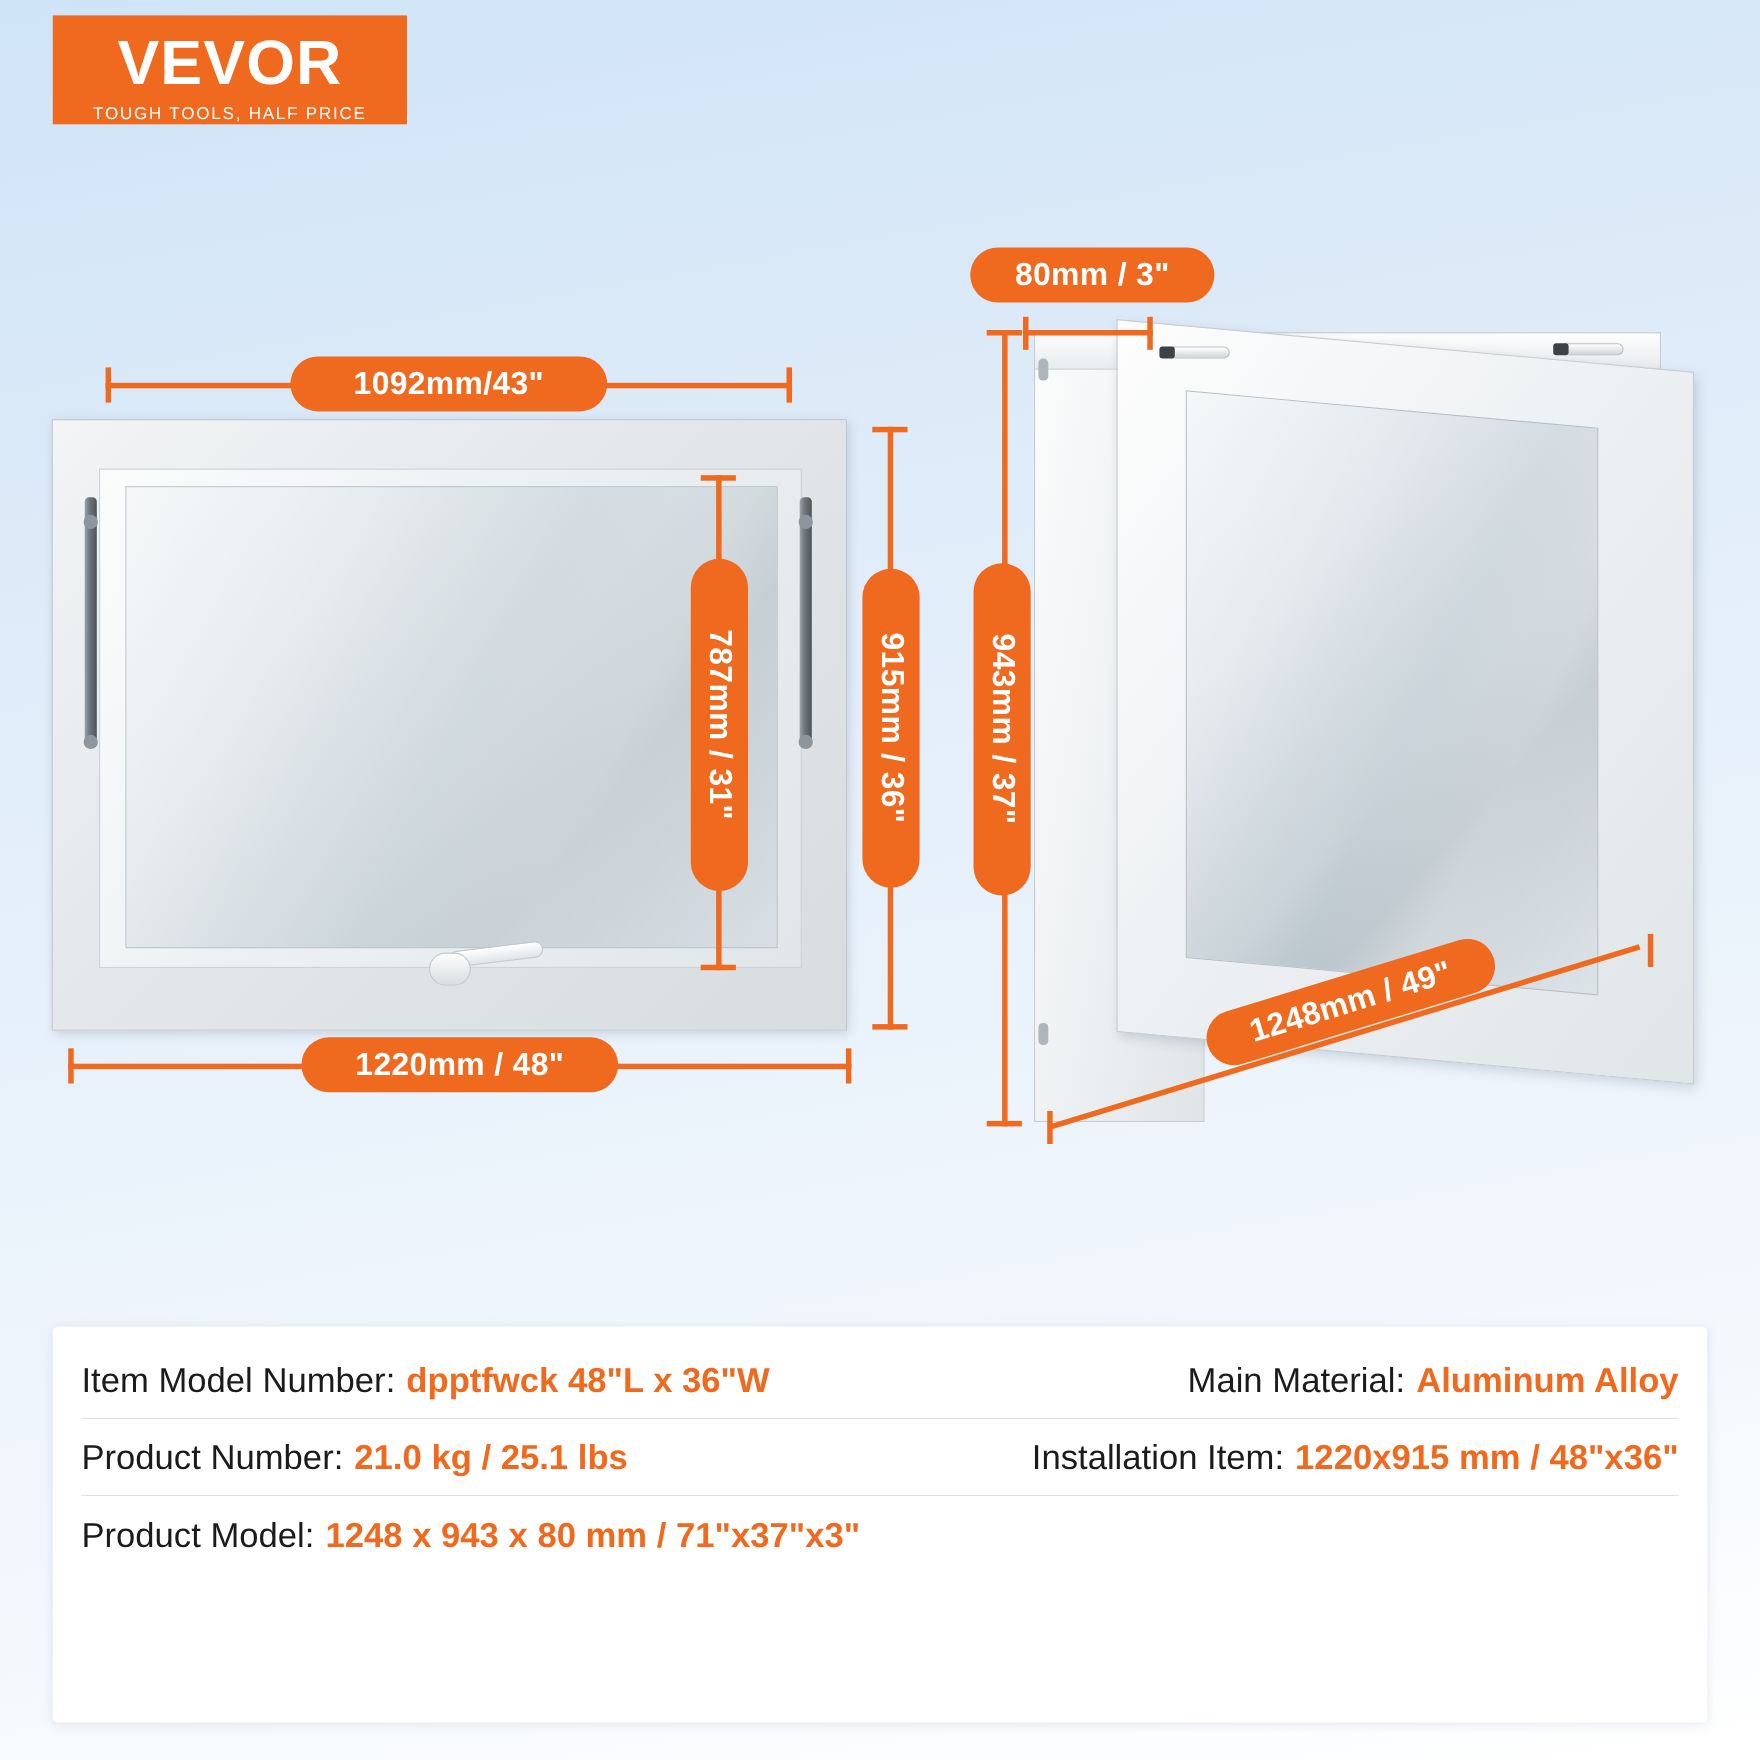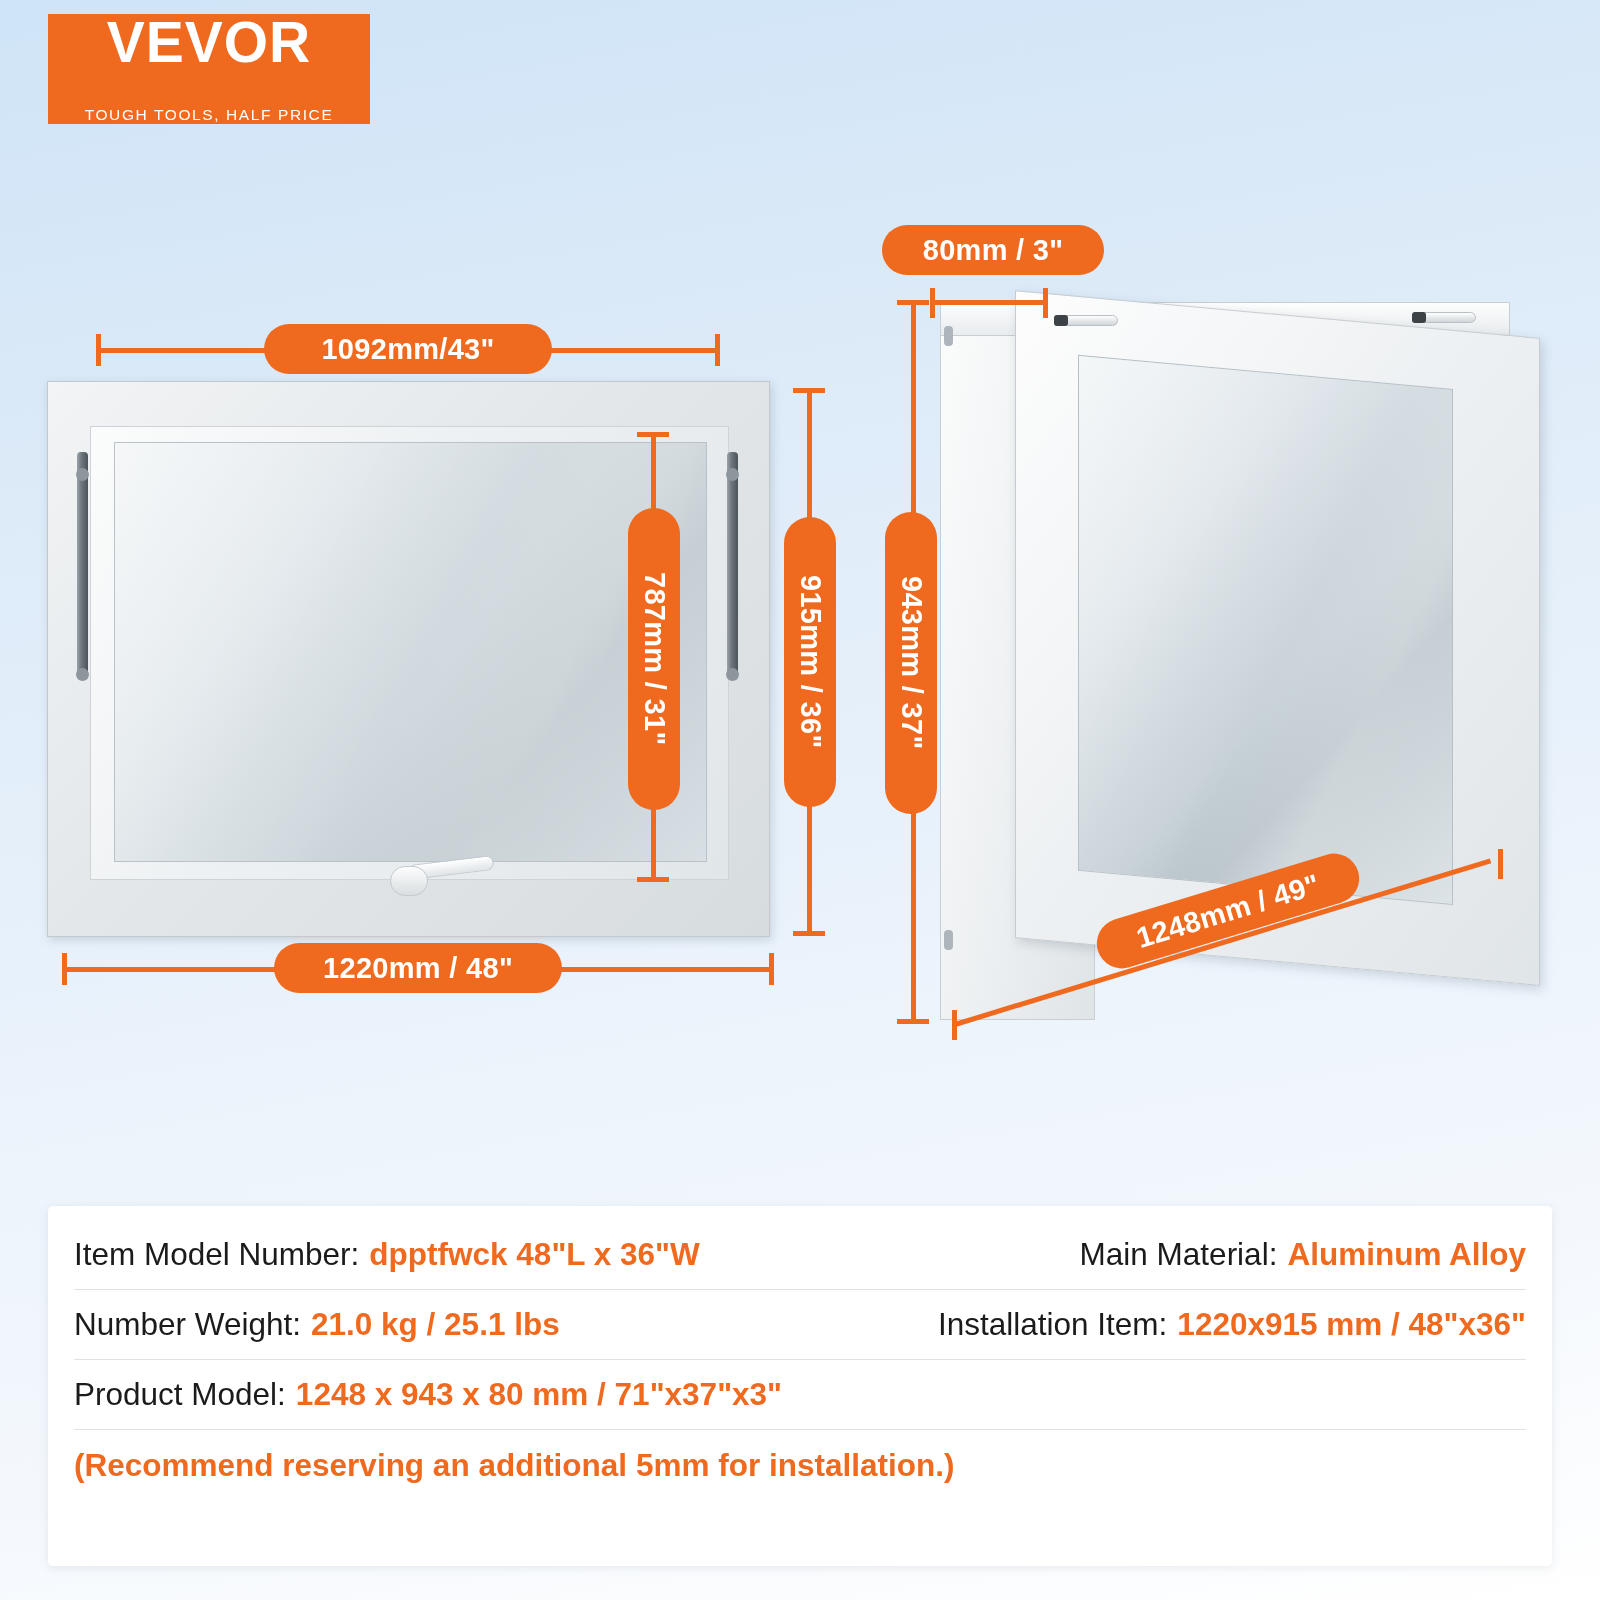--- a/index.html
+++ b/index.html
@@ -7,23 +7,23 @@
   body {
     width:1600px; height:1600px;
     font-family:"Liberation Sans", sans-serif;
     background: linear-gradient(170deg, #cfe4f7 0%, #dceaf8 25%, #e9f2fb 55%, #f4f8fd 80%, #ffffff 100%);
     position:relative;
     overflow:hidden;
   }
 
   
   .logo {
-    position:absolute; left:48px; top:14px; width:322px; height:110px;
+    position:absolute; left:48px; top:14px; width:322px; height:99px;
     background:#ef6a1e; display:flex; flex-direction:column;
-    align-items:center; justify-content:space-between;gap:10px;
+    align-items:center; justify-content:flex-end;
   }
   .logo .word {
     color:#fff; font-size:57px; font-weight:bold; letter-spacing:1px; line-height:1;
   }
   .logo .tag {
     color:#fff; font-size:15.5px; font-weight:normal; letter-spacing:1.6px; margin-top:9px;
   }
 
   
   .pill {
@@ -230,33 +230,30 @@
       <span class="value">dpptfwck 48"L x 36"W</span>
     </div>
     <div class="spec-col">
       <span class="label">Main Material:</span>
       <span class="value">Aluminum Alloy</span>
     </div>
   </div>
 
   <div class="spec-row row-split">
     <div class="spec-col">
-      <span class="label">Number Weight:</span>
+      <span class="label">Product Number:</span>
       <span class="value">21.0 kg / 25.1 lbs</span>
     </div>
     <div class="spec-col">
       <span class="label">Installation Item:</span>
       <span class="value">1220x915 mm / 48"x36"</span>
     </div>
   </div>
 
   <div class="spec-row single">
     <div class="spec-col">
       <span class="label">Product Model:</span>
       <span class="value">1248 x 943 x 80 mm / 71"x37"x3"</span>
     </div>
   </div>
 
-  <div class="spec-row single">
-    <span class="note">(Recommend reserving an additional 5mm for installation.)</span>
-  </div>
 
 </div>
 
 </body></html>

